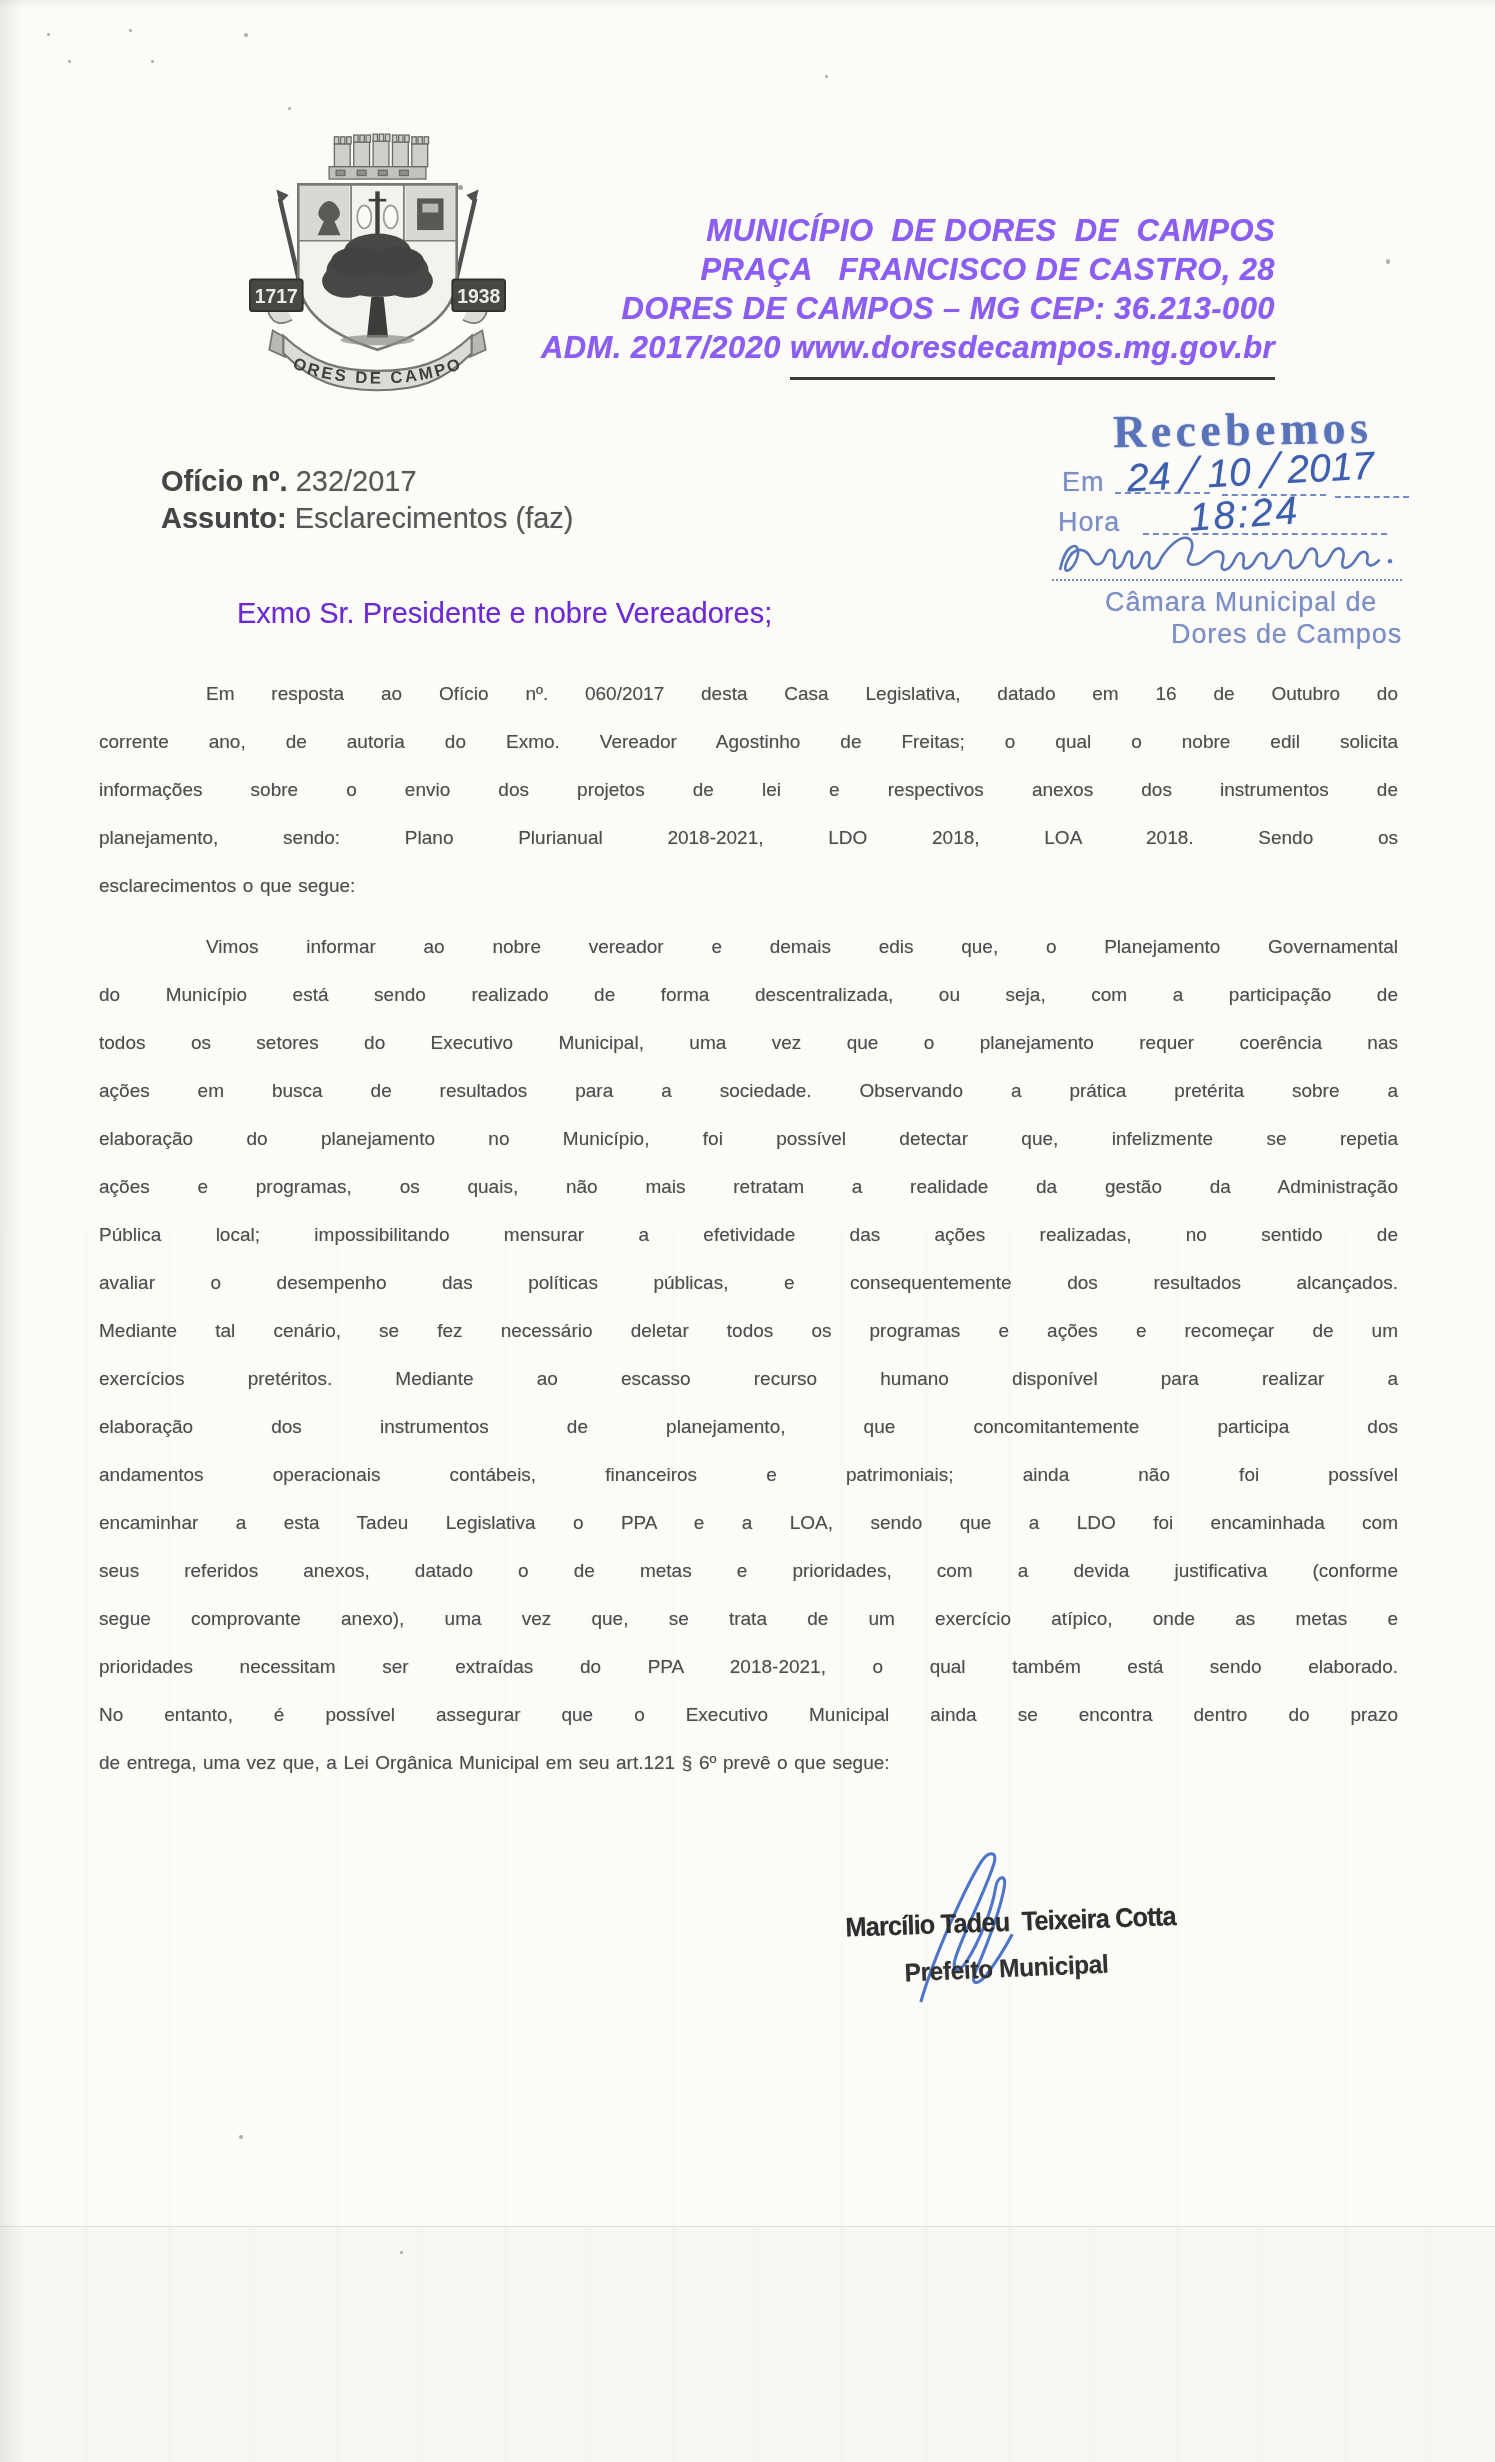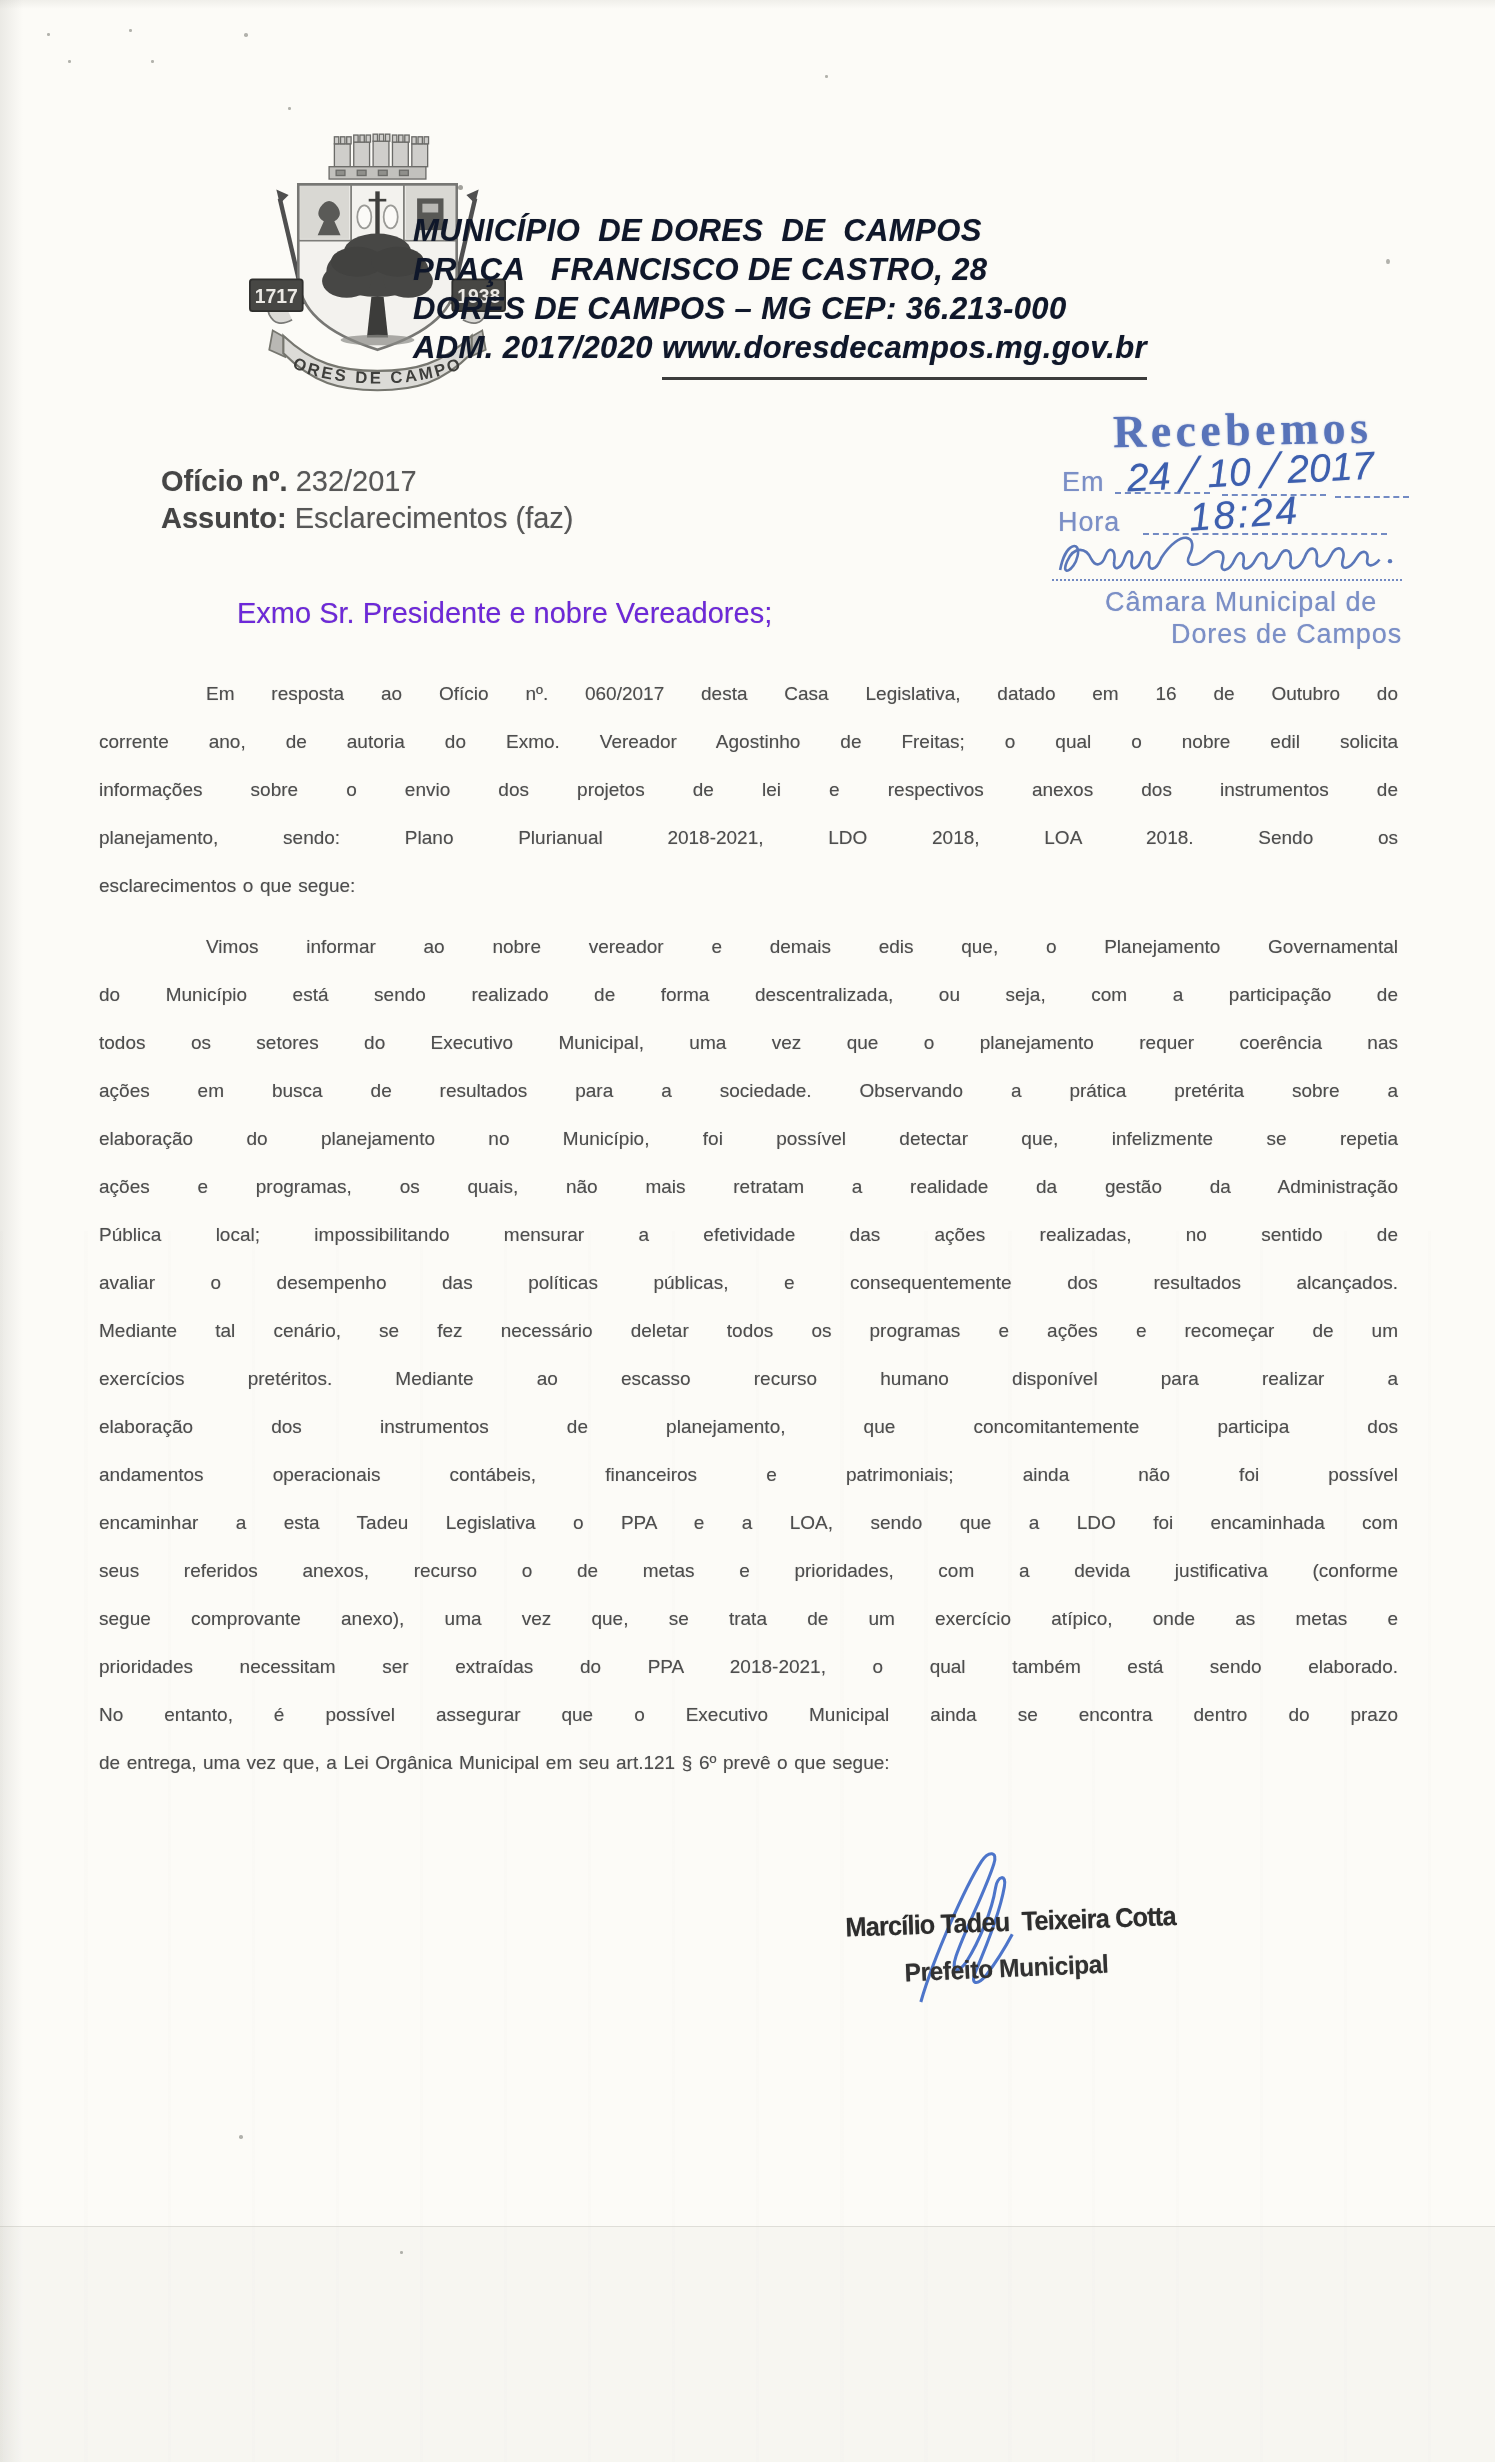--- a/index.html
+++ b/index.html
@@ -25,24 +25,24 @@
                 background: repeating-linear-gradient(90deg, rgba(180,178,168,.05) 0 3.5px, rgba(0,0,0,0) 3.5px 84px); }
 
   .speck { position:absolute; border-radius:50%; background:#8b8b84; opacity:.65; }
 
   
   .crest { position:absolute; left:249px; top:128px; width:257px; height:264px; }
 
   
   .header-block {
     position:absolute; left:413px; top:211px; width:862px;
-    text-align:left;
+    text-align:right;
     font-style: italic; font-weight: bold;
     font-size: 31px; line-height: 39px;
-    color:#0f172a; letter-spacing:0.4px;
+    color:#8b5cf6; letter-spacing:0.4px;
     text-shadow: 0 0 0.9px rgba(60,60,60,.45);
   }
   .header-line { white-space: pre; }
   .website { border-bottom: 3.5px solid #3c3c3c; padding-bottom: 12px; }
 
   
   .ref-block { position:absolute; left:161px; top:463px; font-size:29px; line-height:37px;
                color:#575757; text-shadow:0 0 0.9px rgba(80,80,80,.4); }
   .ref-label { font-weight: bold; color:#454545;margin-top:48px; }
 
@@ -254,21 +254,21 @@
       <div class="bodyline">ações em busca de resultados para a sociedade. Observando a prática pretérita sobre a</div>
       <div class="bodyline">elaboração do planejamento no Município, foi possível detectar que, infelizmente se repetia</div>
       <div class="bodyline">ações e programas, os quais, não mais retratam a realidade da gestão da Administração</div>
       <div class="bodyline">Pública local; impossibilitando mensurar a efetividade das ações realizadas, no sentido de</div>
       <div class="bodyline">avaliar o desempenho das políticas públicas, e consequentemente dos resultados alcançados.</div>
       <div class="bodyline">Mediante tal cenário, se fez necessário deletar todos os programas e ações e recomeçar de um</div>
       <div class="bodyline">exercícios pretéritos. Mediante ao escasso recurso humano disponível para realizar a</div>
       <div class="bodyline">elaboração dos instrumentos de planejamento, que concomitantemente participa dos</div>
       <div class="bodyline">andamentos operacionais contábeis, financeiros e patrimoniais; ainda não foi possível</div>
       <div class="bodyline">encaminhar a esta Tadeu Legislativa o PPA e a LOA, sendo que a LDO foi encaminhada com</div>
-      <div class="bodyline">seus referidos anexos, recurso o de metas e prioridades, com a devida justificativa (conforme</div>
+      <div class="bodyline">seus referidos anexos, datado o de metas e prioridades, com a devida justificativa (conforme</div>
       <div class="bodyline">segue comprovante anexo), uma vez que, se trata de um exercício atípico, onde as metas e</div>
       <div class="bodyline">prioridades necessitam ser extraídas do PPA 2018-2021, o qual também está sendo elaborado.</div>
       <div class="bodyline">No entanto, é possível assegurar que o Executivo Municipal ainda se encontra dentro do prazo</div>
       <div class="bodyline lastline">de entrega, uma vez que, a Lei Orgânica Municipal em seu art.121 § 6º prevê o que segue:</div>
     </div>
 
   <div class="flourish">
     <svg width="150" height="160" viewBox="0 0 170 182">
       <path d="M45,174 C60,122 96,42 114,14 C122,2 133,2 128,17 C119,46 97,88 85,122 C79,140 87,142 97,128 C111,106 126,70 130,44 C132,30 143,28 140,43 C135,72 119,112 107,140 C101,154 109,156 119,144 C129,131 141,112 149,97" stroke="#3a66c4" stroke-width="3.5" fill="none" opacity=".9"></path>
     </svg>

